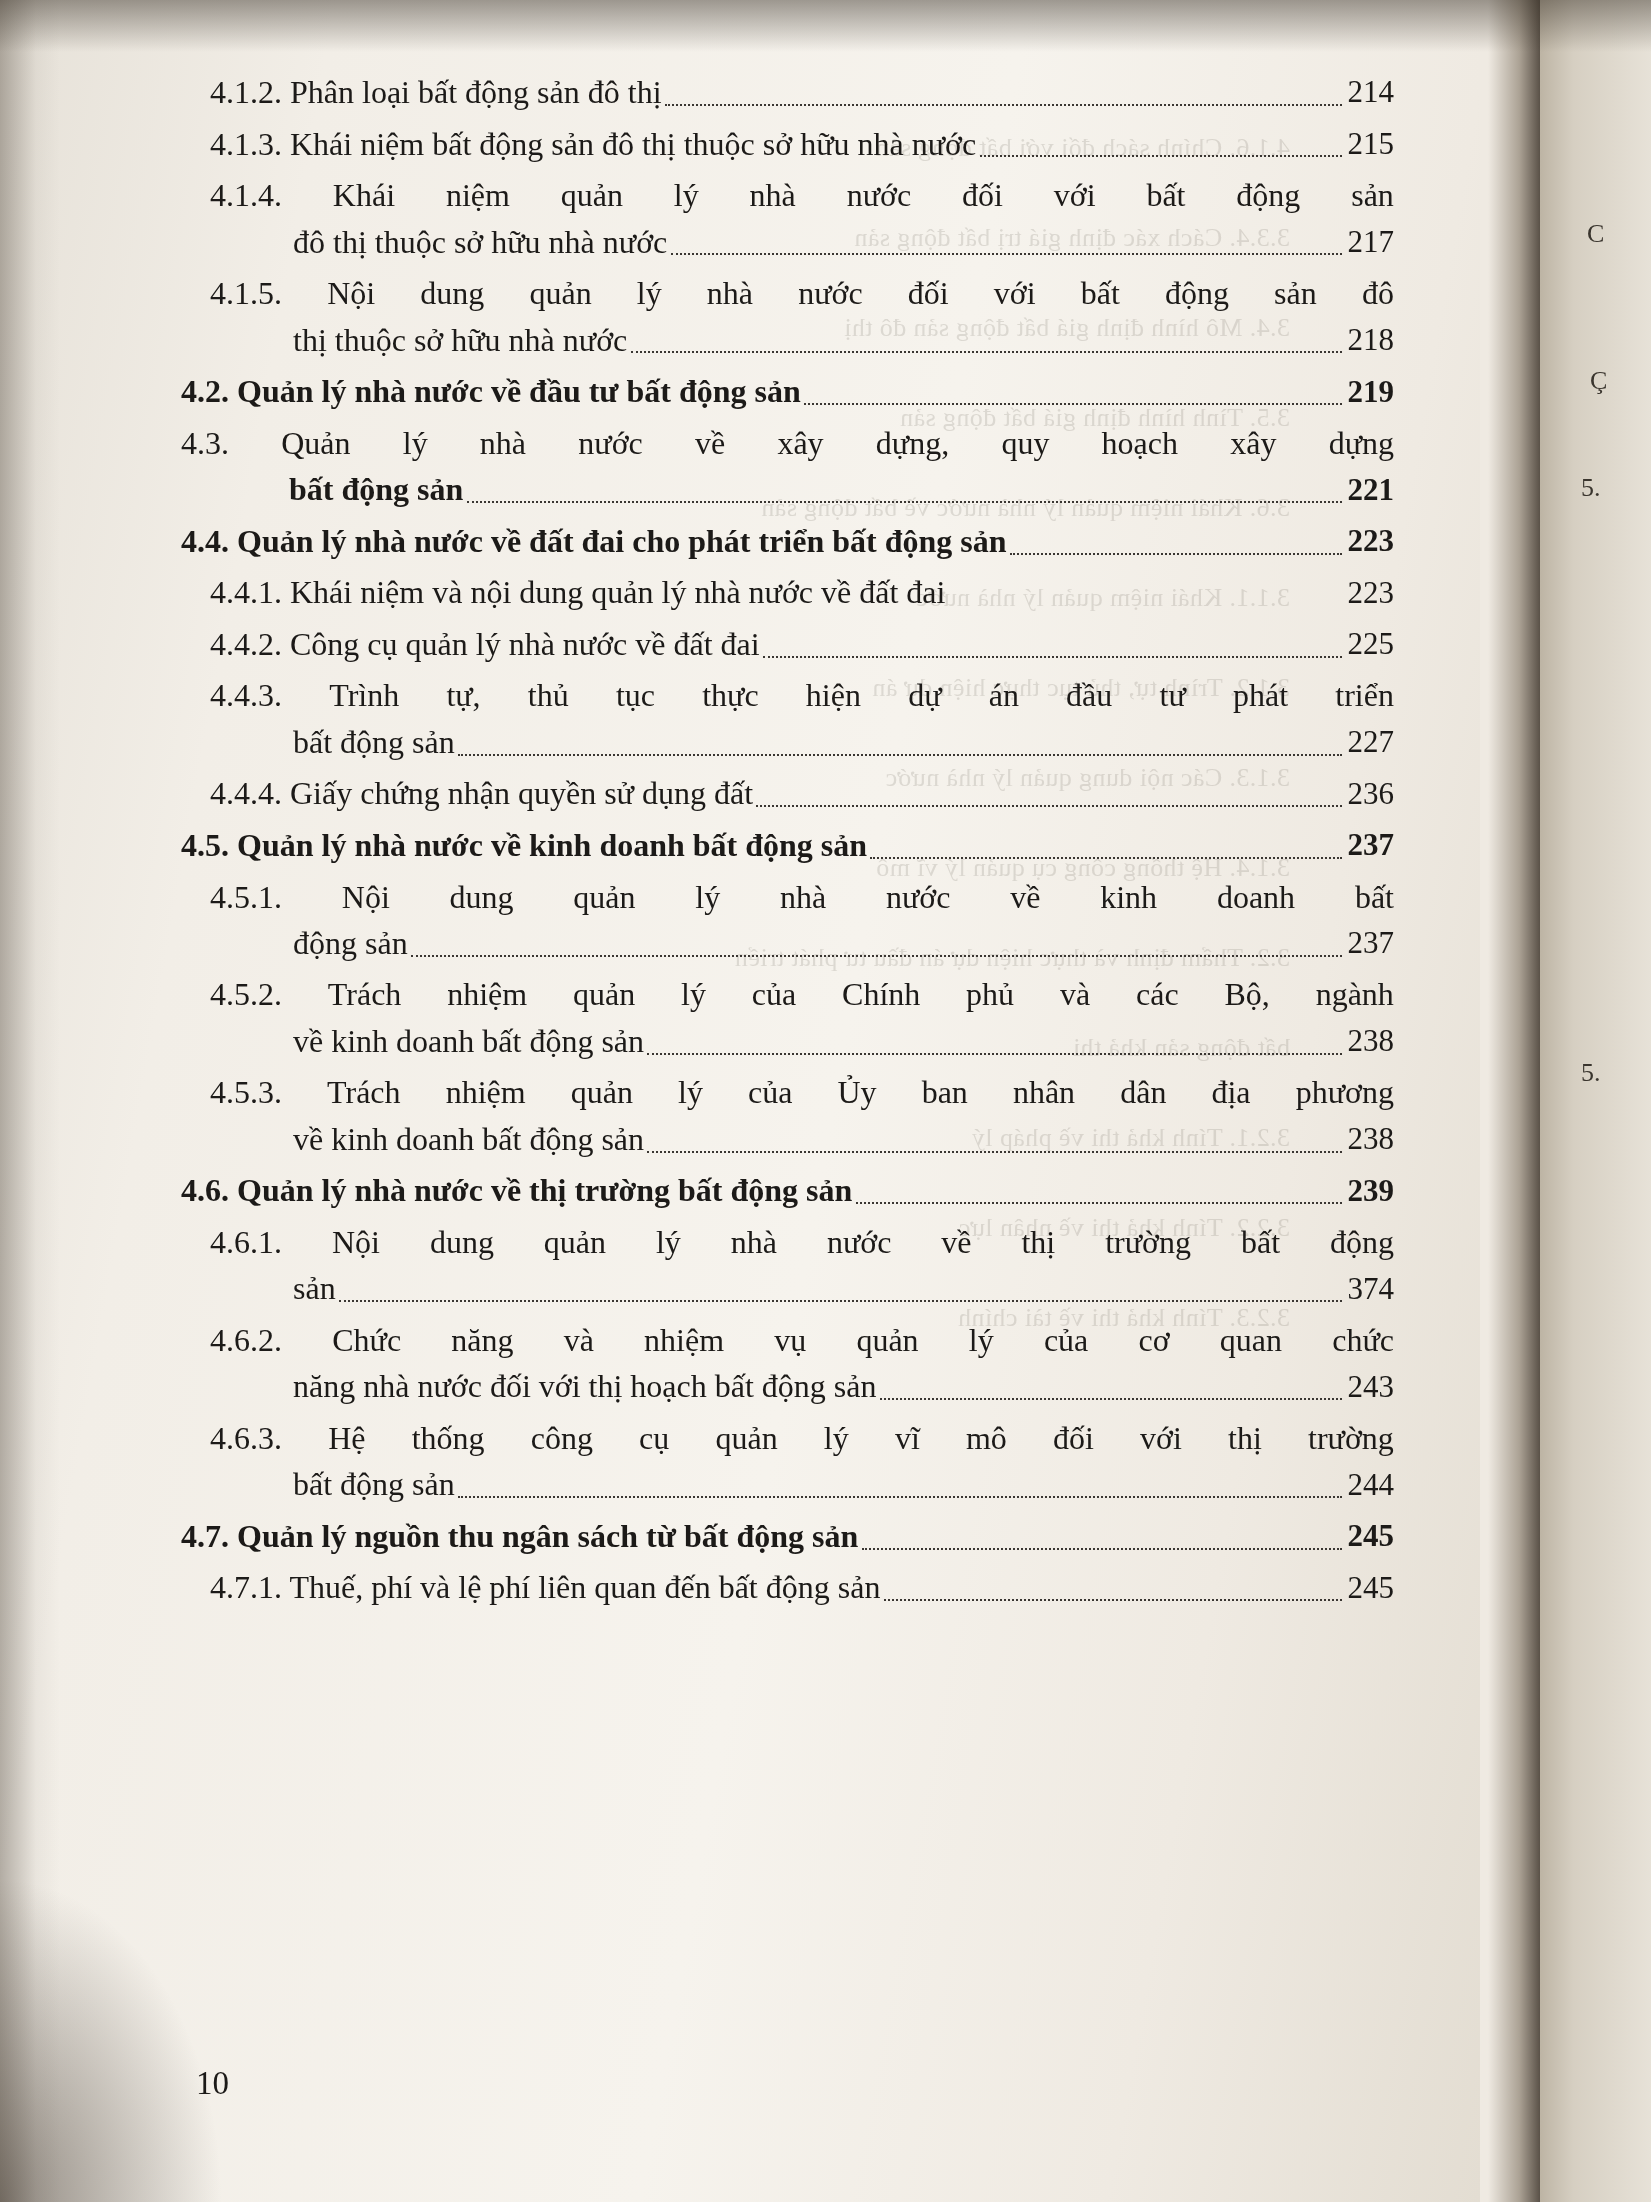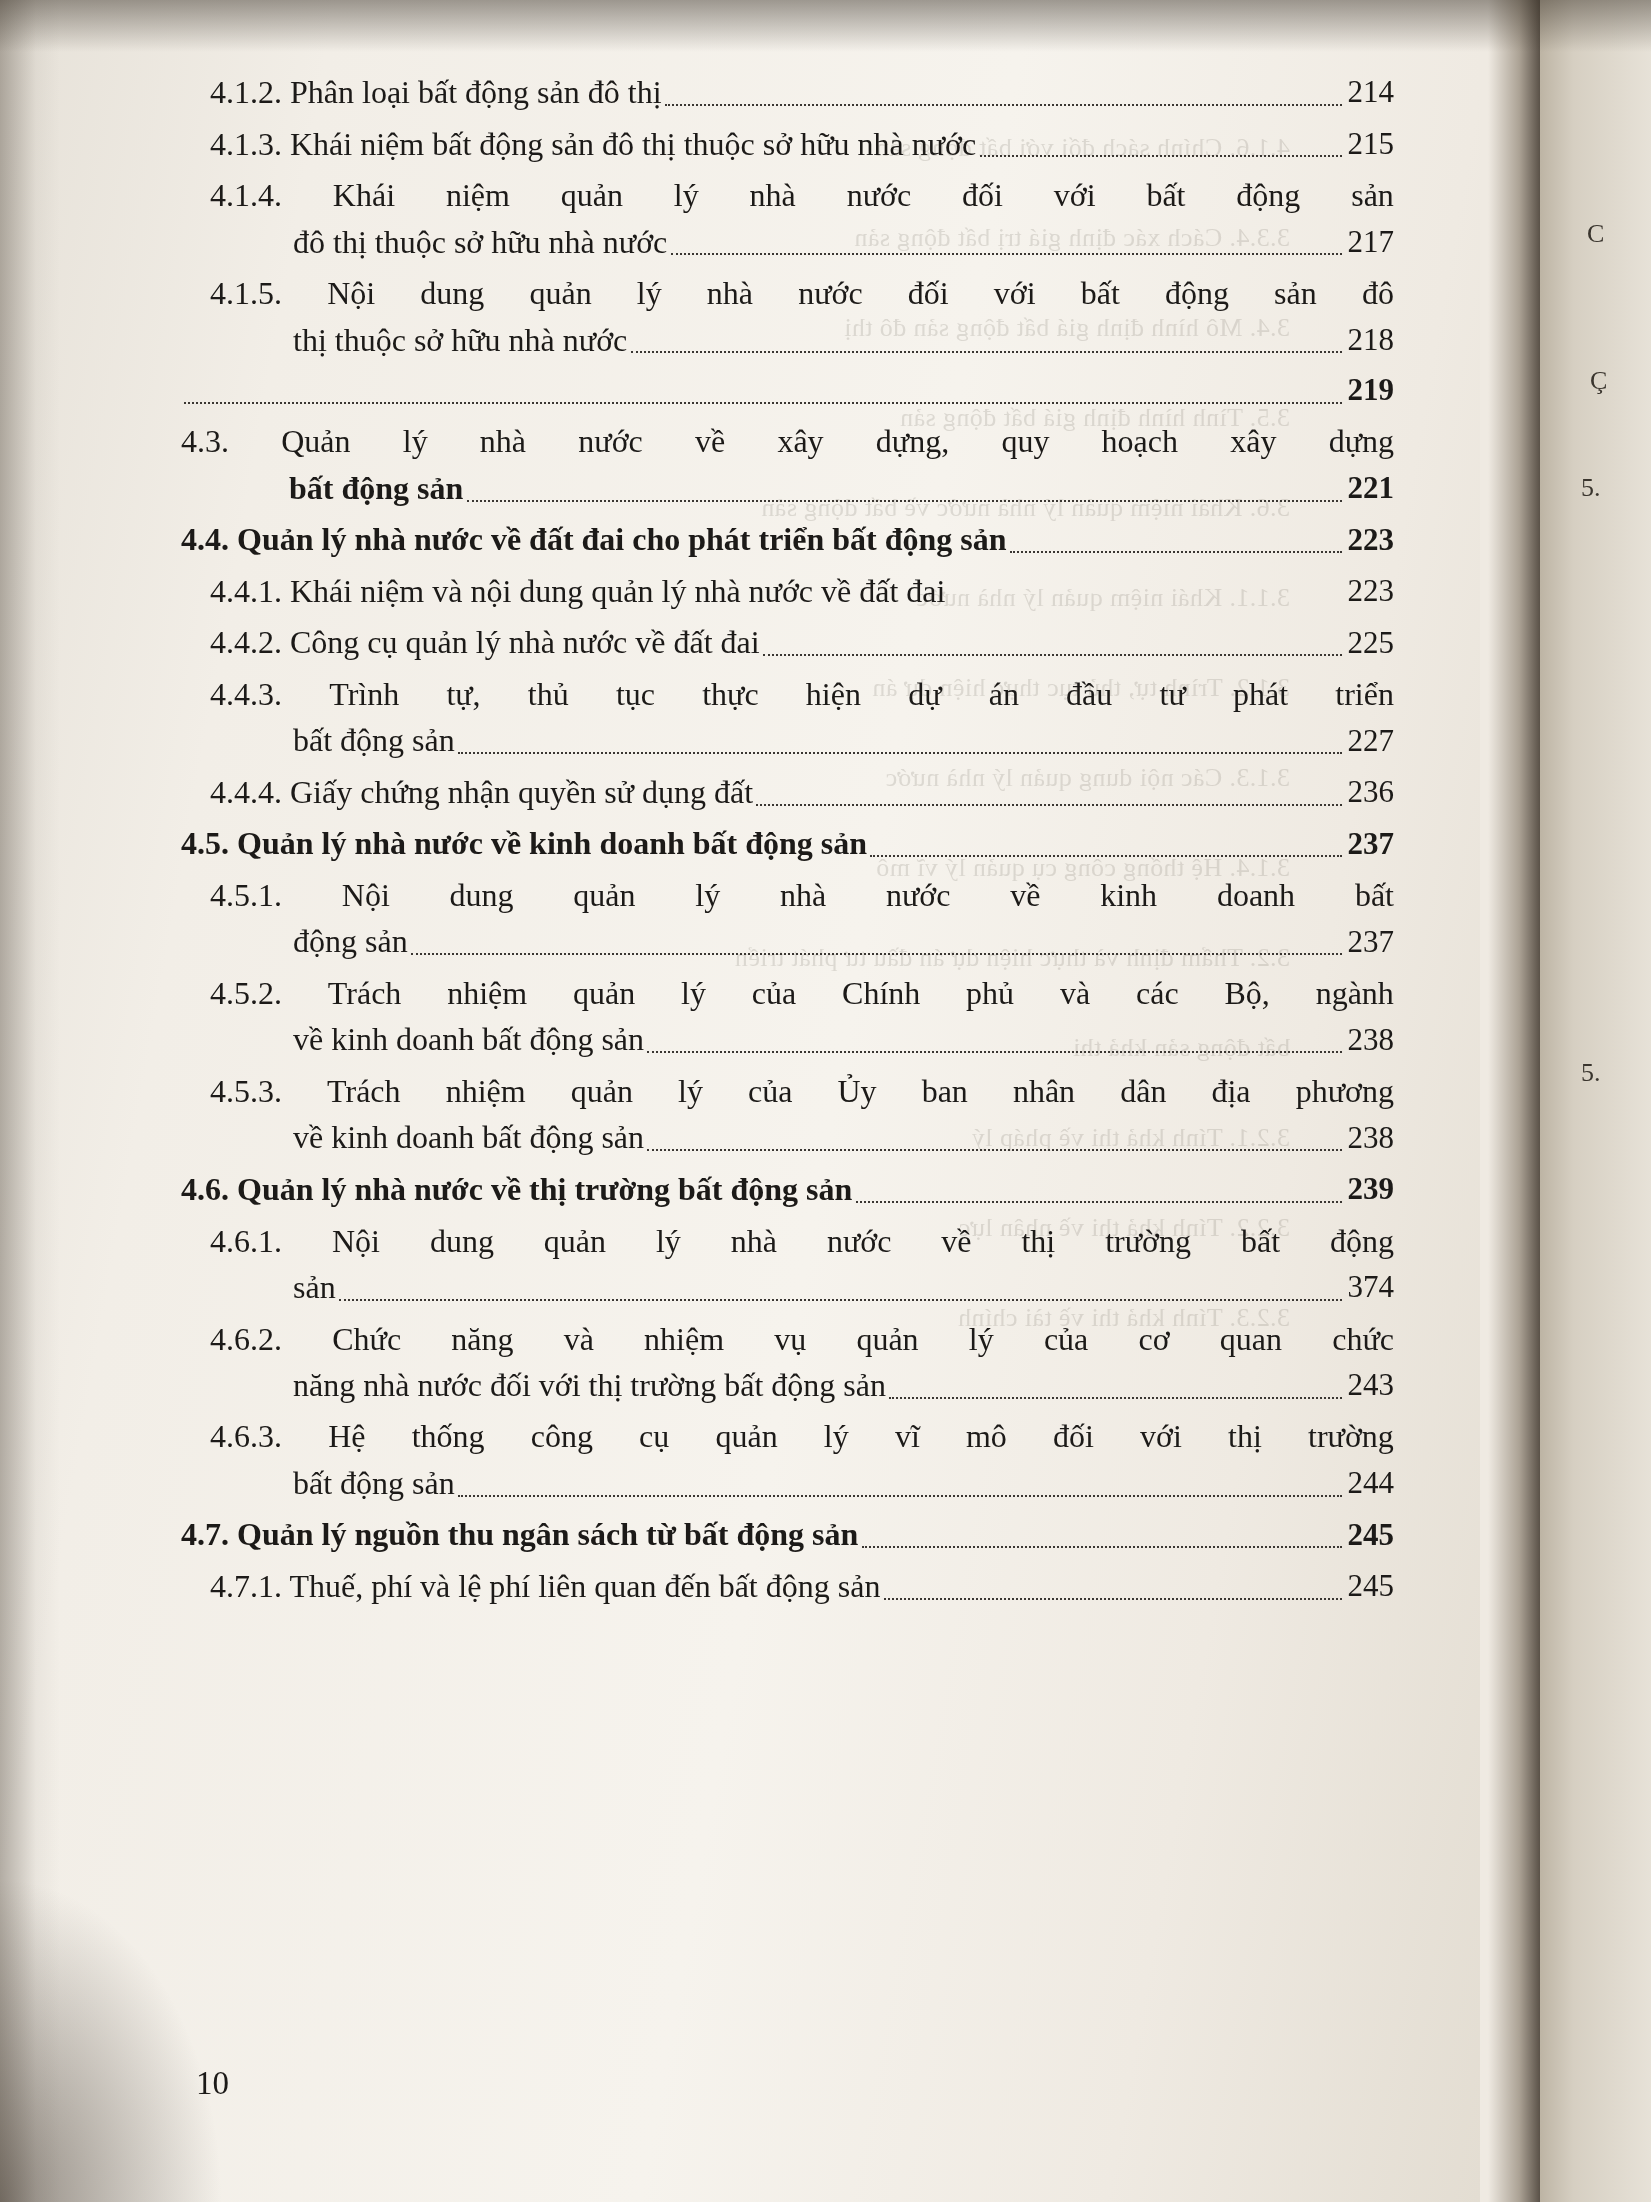--- a/index.html
+++ b/index.html
@@ -227,20 +227,21 @@
           <span>sản</span>
           <span>đô</span>
         </div>
         <div class="line2 cont-2">
           <span class="txt">thị thuộc sở hữu nhà nước</span>
           <span class="lead"></span>
           <span class="pg">218</span>
         </div>
       </div>
       <div class="row bold indent-1">
+        <span class="txt">4.2. Quản lý nhà nước về đầu tư bất động sản</span>
         <span class="lead"></span>
         <span class="pg">219</span>
       </div>
       <div class="row bold indent-1 just">
         <div class="line1">
           <span>4.3.</span>
           <span>Quản</span>
           <span>lý</span>
           <span>nhà</span>
           <span>nước</span>
@@ -402,21 +403,21 @@
           <span>nhiệm</span>
           <span>vụ</span>
           <span>quản</span>
           <span>lý</span>
           <span>của</span>
           <span>cơ</span>
           <span>quan</span>
           <span>chức</span>
         </div>
         <div class="line2 cont-2">
-          <span class="txt">năng nhà nước đối với thị trường bất động sản</span>
+          <span class="txt">năng nhà nước đối với thị hoạch bất động sản</span>
           <span class="lead"></span>
           <span class="pg">243</span>
         </div>
       </div>
       <div class="row indent-2 just">
         <div class="line1">
           <span>4.6.3.</span>
           <span>Hệ</span>
           <span>thống</span>
           <span>công</span>

